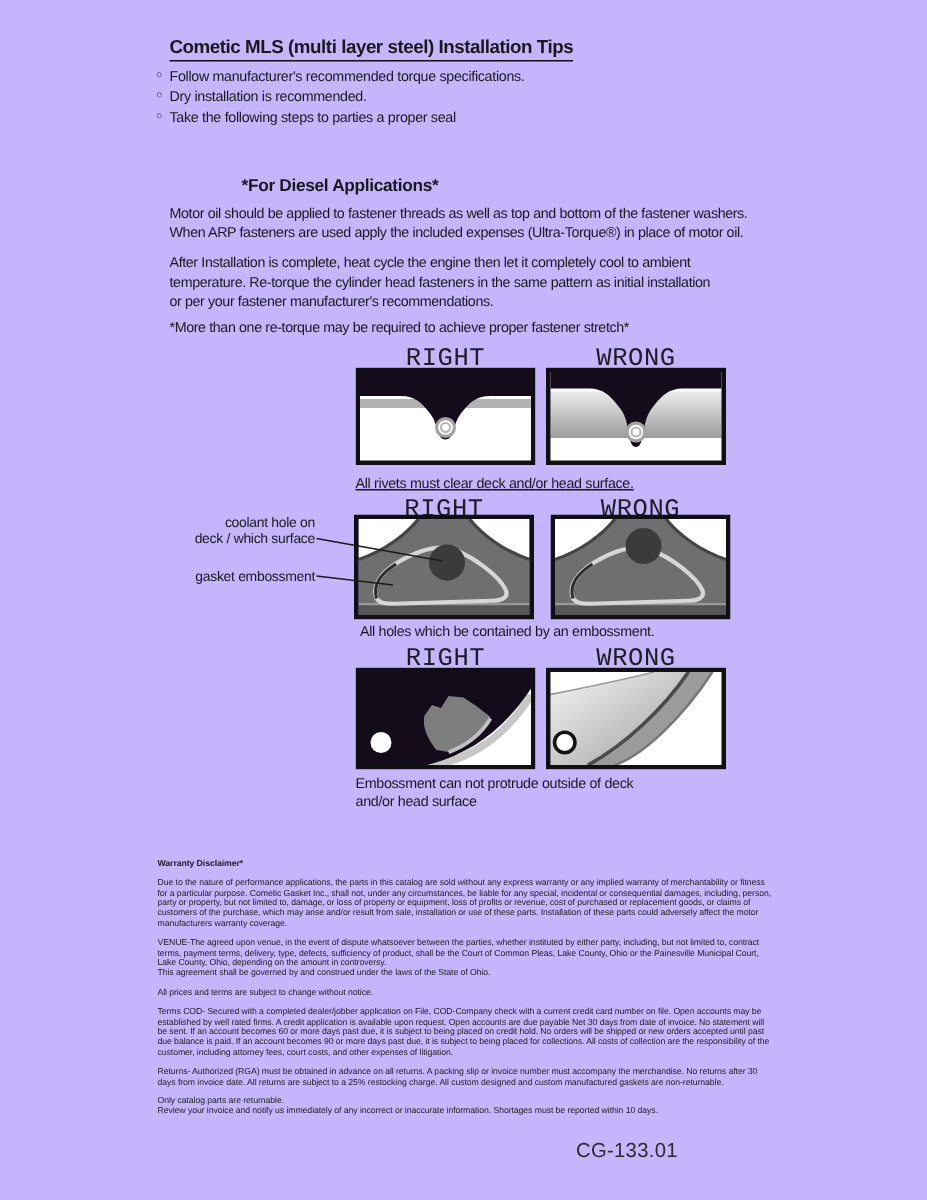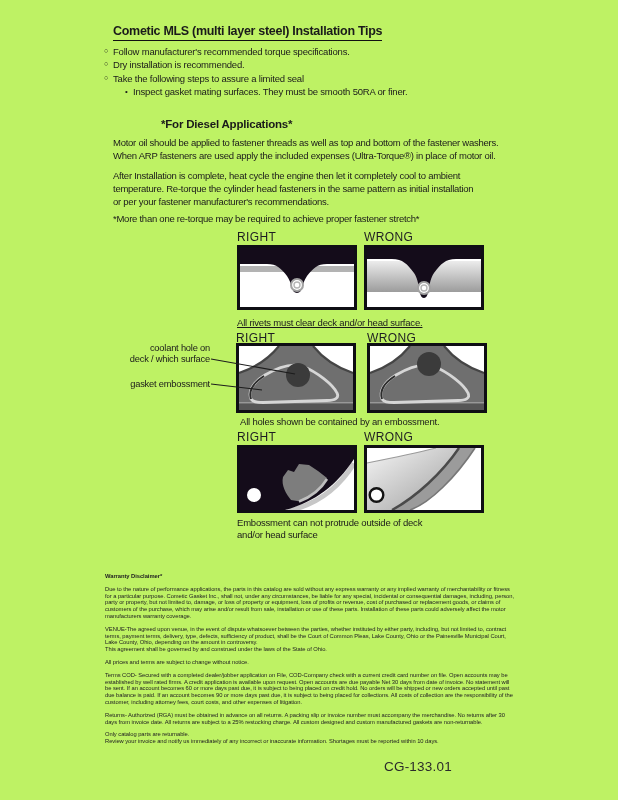--- a/index.html
+++ b/index.html
@@ -1,38 +1,38 @@
 <!DOCTYPE html>
 <html><head>
 <meta charset="utf-8">
 <style>
   html,body{margin:0;padding:0;background:#e8e8e8;}
   .page{
-    position:relative;width:618px;height:800px;background:#bef264;
+    position:relative;width:618px;height:800px;background:#c4b5fd;
     font-family:"Liberation Sans", sans-serif;color:#1a1a1a;overflow:hidden;
     margin:0 auto;
   }
   .abs{position:absolute;}
   
   .title{
     left:113px;top:24px;font-size:12.5px;font-weight:bold;letter-spacing:-0.3px;
     border-bottom:1.6px solid #111;padding-bottom:2px;white-space:nowrap;
   }
   .bullets{left:104px;top:45px;font-size:9.5px;letter-spacing:-0.2px;line-height:13.4px;}
   .b-item{display:flex;align-items:flex-start;white-space:nowrap;}
   .b-item .mark{width:9px;font-size:7px;position:relative;top:-1px;}
   .b-item .mark::before{content:"\25CB";}
   .sub{margin-left:21px;}
   .sub .mark{width:8px;font-size:8px;top:0;}
   .sub .mark::before{content:"\2022";}
   
   .diesel-h{left:113px;top:118px;font-size:11.5px;font-weight:bold;letter-spacing:-0.2px;margin-left:48px;}
   .para{left:113px;font-size:9.5px;letter-spacing:-0.25px;line-height:13.2px;white-space:pre-line;}
   
-  .dlabel{font-size:12px;letter-spacing:0.4px;color:#1d1d22;text-align:left;width:120px;display:inline-block;}
+  .dlabel{font-size:17px;letter-spacing:0.4px;color:#1d1d22;text-align:center;width:120px;display:inline-block;font-family:Liberation Mono, monospace;}
   .panel{display:block;}
   .cap{font-size:9.5px;letter-spacing:-0.2px;line-height:11.5px;white-space:pre-line;}
   .callout{font-size:9.3px;letter-spacing:-0.2px;line-height:11px;text-align:right;width:112px;white-space:pre-line;}
   svg{display:block;}
   
   .disc{left:105px;top:573px;width:410px;font-size:5.8px;letter-spacing:-0.05px;line-height:6.8px;color:#222;}
   .disc .dh{font-weight:bold;margin-bottom:6px;}
   .disc p{margin:0 0 6px 0;white-space:pre-line;}
   .pagenum{left:384px;top:759px;font-size:13.5px;color:#2b2b2b;letter-spacing:0.2px;}
 </style>
@@ -47,25 +47,21 @@
     <div class="b-item">
         <span class="mark"></span>
         <span>Follow manufacturer's recommended torque specifications.</span>
       </div>
     <div class="b-item">
         <span class="mark"></span>
         <span>Dry installation is recommended.</span>
       </div>
     <div class="b-item">
         <span class="mark"></span>
-        <span>Take the following steps to assure a limited seal</span>
-      </div>
-    <div class="b-item sub">
-        <span class="mark"></span>
-        <span>Inspect gasket mating surfaces.  They must be smooth 50RA or finer.</span>
+        <span>Take the following steps to parties a proper seal</span>
       </div>
   </div>
 
   <div class="abs diesel-h">*For Diesel Applications*</div>
   <div class="abs para" style="top:136px;">Motor oil should be applied to fastener threads as well as top and bottom of the fastener washers.
 When ARP fasteners are used apply the included expenses (Ultra-Torque®) in place of motor oil.</div>
   <div class="abs para" style="top:169px;">After Installation is complete, heat cycle the engine then let it completely cool to ambient
 temperature. Re-torque the cylinder head fasteners in the same pattern as initial installation
 or per your fastener manufacturer's recommendations.</div>
   <div class="abs para" style="top:212px;">*More than one re-torque may be required to achieve proper fastener stretch*</div>
@@ -129,21 +125,21 @@
       <path d="M3,3 L43,3 C35,13 21,24 3,30 Z" fill="#ffffff"></path>
       <path d="M43,3 C35,13 21,24 3,30" stroke="#454545" stroke-width="2.2" fill="none"></path>
       <path d="M117,3 L77,3 C85,13 99,24 117,30 Z" fill="#ffffff"></path>
       <path d="M77,3 C85,13 99,24 117,30" stroke="#454545" stroke-width="2.2" fill="none"></path>
       <path d="M15,56 C12,49 16,40 29,32 C44,23 57,20 67,23.5 C81,29 97,41.5 101,50 C103.5,55 99,57.5 91,57.5 L27,59.5 C20,59.5 17,59 15,56 Z" fill="none" stroke="#d6d6d6" stroke-width="2.8"></path>
       <path d="M15,56 C12.5,48 17,40 28,33" stroke="#2e2e2e" stroke-width="2" fill="none"></path>
       <circle cx="62" cy="21" r="12" fill="#3b3b3b"></circle>
       <rect x="1.5" y="1.5" width="117" height="67" fill="none" stroke="#0f0f14" stroke-width="3"></rect>
     </svg>
 
-    <div class="cap abs" style="left:4px;top:85px;width:250px;">All holes shown be contained by an embossment.</div>
+    <div class="cap abs" style="left:4px;top:85px;width:250px;">All holes which be contained by an embossment.</div>
   </div>
 
   <div class="abs callout" style="left:98px;top:343px;">coolant hole on
 deck / which surface</div>
   <div class="abs callout" style="left:98px;top:379px;">gasket embossment</div>
   <svg class="abs" style="left:205px;top:350px;z-index:5;pointer-events:none;" width="100" height="46" viewBox="0 0 100 46">
     <line x1="6" y1="9" x2="90" y2="24" stroke="#1c1c1c" stroke-width="1.1"></line>
     <line x1="6" y1="34" x2="57" y2="40" stroke="#1c1c1c" stroke-width="1.1"></line>
   </svg>
 

